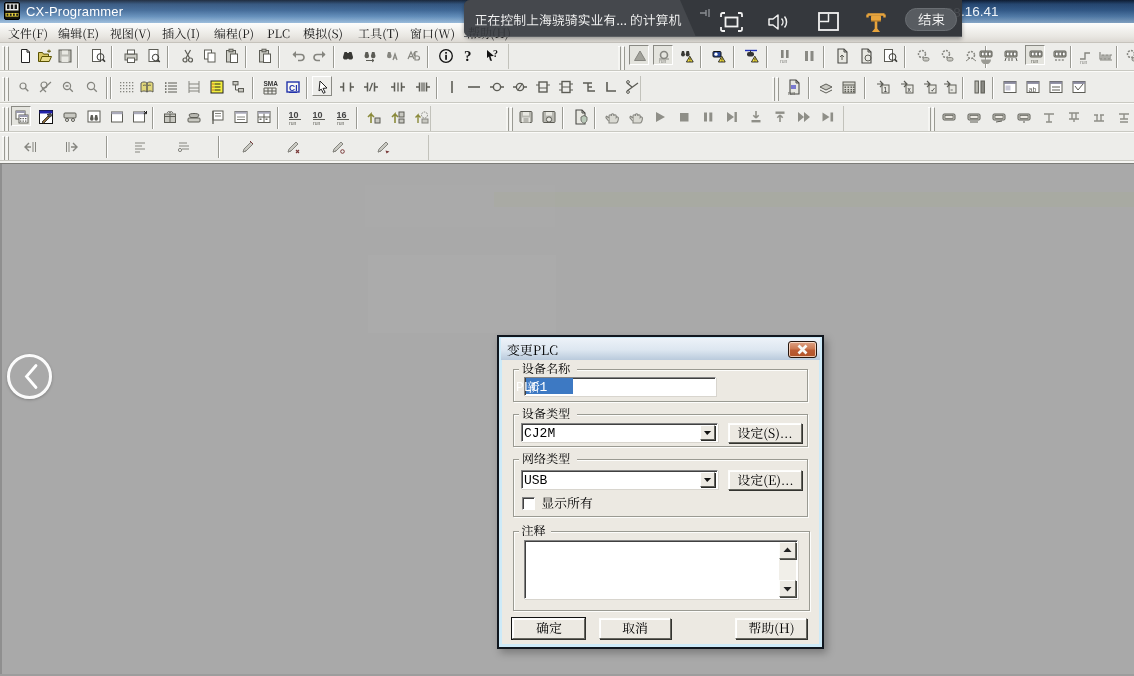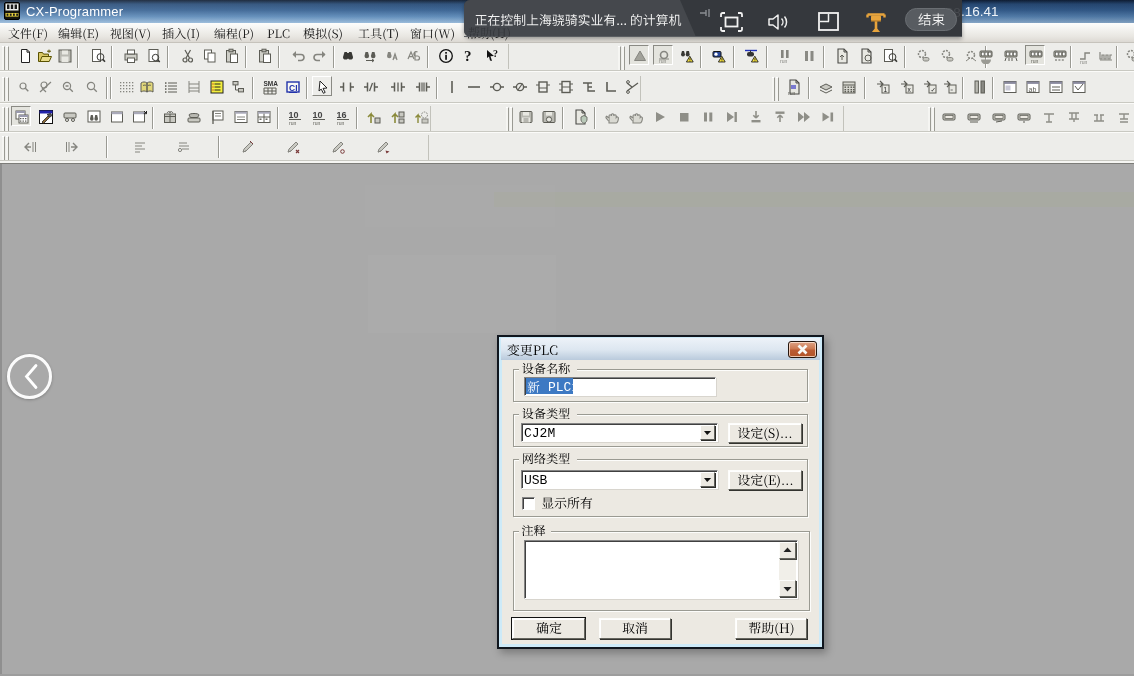--- a/index.html
+++ b/index.html
@@ -829,21 +829,21 @@
 <div style="position:absolute;left:513px;top:369px;width:295px;height:33px;border:1px solid #9a9a92;box-shadow:inset 1px 1px 0 #fdfdfb, 1px 1px 0 #fdfdfb"></div>
 <div style="position:absolute;left:519px;top:361px;width:58px;height:16px;background:#ece9e2"></div>
 <div style="position:absolute;left:521px;top:361px"><svg width="50" height="16" viewBox="0 -12.50 50.00 16.50">
         <path d="M1.4 -10.4 1.2 -10.3C1.9 -9.7 2.7 -8.8 2.9 -8C3.9 -7.5 4.4 -9.3 1.4 -10.4ZM2.9 -6.6C3.2 -6.7 3.3 -6.8 3.4 -6.9L2.6 -7.6L2.1 -7.1H0.5L0.6 -6.7H2.1V-1.2C2.1 -1 2.1 -0.9 1.7 -0.7L2.2 0.3C2.3 0.2 2.5 0.1 2.6 -0.1C3.6 -1.1 4.5 -2 5 -2.5L4.9 -2.6C4.2 -2.2 3.5 -1.7 2.9 -1.3ZM5.7 -9.8V-8.6C5.7 -7.5 5.4 -6.2 3.8 -5.1L3.9 -5C6.2 -5.9 6.4 -7.5 6.4 -8.6V-9.3H9V-6.4C9 -5.8 9.1 -5.6 9.8 -5.6H10.5C11.7 -5.6 12 -5.8 12 -6.1C12 -6.3 11.9 -6.4 11.7 -6.5L11.6 -6.5H11.5C11.5 -6.4 11.4 -6.4 11.3 -6.4C11.2 -6.4 11.2 -6.4 11.1 -6.4C11 -6.4 10.8 -6.4 10.6 -6.4H10C9.8 -6.4 9.8 -6.5 9.8 -6.6V-9.2C10 -9.2 10.2 -9.3 10.2 -9.3L9.3 -10.1L8.9 -9.7H6.6L5.7 -10.1ZM7.2 -1.3C6.1 -0.4 4.8 0.3 3.2 0.8L3.2 1C5.1 0.6 6.5 -0.1 7.7 -0.9C8.6 -0 9.9 0.5 11.4 0.9C11.5 0.5 11.8 0.3 12.2 0.2L12.2 0.1C10.7 -0.2 9.3 -0.7 8.3 -1.3C9.3 -2.2 10.1 -3.2 10.6 -4.5C10.9 -4.5 11 -4.5 11.1 -4.6L10.2 -5.5L9.7 -4.9H4.5L4.6 -4.6H5.3C5.7 -3.2 6.4 -2.1 7.2 -1.3ZM7.7 -1.7C6.8 -2.4 6.1 -3.4 5.6 -4.6H9.7C9.2 -3.5 8.6 -2.5 7.7 -1.7Z M18.1 -10.1 16.8 -10.5C16.1 -9 14.6 -7.1 13.3 -6L13.5 -5.8C14.4 -6.4 15.4 -7.2 16.2 -8.1C16.7 -7.4 17.4 -6.8 18.3 -6.3C16.7 -5.4 14.9 -4.8 12.9 -4.3L13 -4.1C13.7 -4.2 14.4 -4.3 15 -4.5V1H15.2C15.5 1 15.8 0.8 15.8 0.7V0.2H21.7V0.9H21.8C22.1 0.9 22.5 0.7 22.5 0.6V-3.7C22.8 -3.7 23 -3.8 23 -3.9L22.1 -4.7L21.6 -4.2H15.9L15.2 -4.5C16.6 -4.9 17.9 -5.3 19 -5.9C20.4 -5.1 22.2 -4.6 24 -4.3C24 -4.7 24.3 -5 24.7 -5L24.7 -5.2C23 -5.4 21.3 -5.8 19.7 -6.3C20.8 -7 21.7 -7.7 22.4 -8.5C22.8 -8.6 22.9 -8.6 23 -8.7L22.1 -9.6L21.4 -9.1H17C17.2 -9.4 17.4 -9.7 17.6 -10C17.9 -9.9 18 -10 18.1 -10.1ZM21.7 -3.8V-2.2H19.2V-3.8ZM21.7 -0.2H19.2V-1.8H21.7ZM15.8 -0.2V-1.8H18.4V-0.2ZM18.4 -3.8V-2.2H15.8V-3.8ZM16.4 -8.3 16.7 -8.7H21.3C20.7 -7.9 19.9 -7.3 18.9 -6.7C17.9 -7.1 17 -7.7 16.4 -8.3Z M31.5 -10.1 30.1 -10.5C29.2 -8.6 27.4 -6.3 25.7 -5L25.8 -4.9C26.9 -5.5 28 -6.4 28.9 -7.4C29.5 -6.8 30.1 -6 30.3 -5.3C31.1 -4.7 31.8 -6.4 29.1 -7.6C29.4 -7.9 29.7 -8.2 30 -8.5H34.1C32.5 -5.8 29.3 -3.5 25.5 -2.2L25.6 -2C26.8 -2.3 28 -2.7 29 -3.2V1H29.2C29.6 1 29.9 0.8 29.9 0.7V0H35.1V0.9H35.3C35.5 0.9 36 0.7 36 0.7V-3.2C36.2 -3.3 36.4 -3.4 36.5 -3.5L35.5 -4.3L35 -3.8H30.1C32.3 -5 34 -6.5 35.2 -8.3C35.5 -8.3 35.7 -8.4 35.8 -8.5L34.8 -9.4L34.2 -8.9H30.2C30.5 -9.2 30.8 -9.6 31 -9.9C31.3 -9.9 31.4 -9.9 31.5 -10.1ZM29.9 -3.4H35.1V-0.4H29.9Z M46.9 -6.9 45.7 -7V-0.3C45.7 -0.1 45.6 -0 45.4 -0C45.1 -0 43.8 -0.1 43.8 -0.1V0.1C44.4 0.2 44.7 0.2 44.9 0.4C45.1 0.5 45.1 0.7 45.2 1C46.4 0.9 46.5 0.5 46.5 -0.2V-6.6C46.8 -6.6 46.9 -6.7 46.9 -6.9ZM45.2 -5.3 43.9 -5.6C43.7 -3.7 43 -1.9 42.3 -0.6L42.5 -0.5C43.5 -1.6 44.2 -3.2 44.7 -5C45 -5.1 45.1 -5.2 45.2 -5.3ZM47.4 -5.5 47.2 -5.5C47.8 -4.2 48.5 -2.3 48.6 -0.9C49.5 0 50.1 -2.5 47.4 -5.5ZM45.5 -10.1 44.3 -10.5C43.9 -8.7 43.3 -6.8 42.6 -5.5L42.8 -5.4C43.3 -6 43.8 -6.9 44.2 -7.8H48.2C48.1 -7.2 47.8 -6.4 47.6 -5.9L47.8 -5.9C48.3 -6.3 48.9 -7.1 49.2 -7.6C49.4 -7.6 49.5 -7.7 49.6 -7.7L48.7 -8.7L48.1 -8.1H44.4C44.6 -8.7 44.9 -9.3 45.1 -9.9C45.3 -9.9 45.5 -10 45.5 -10.1ZM41.9 -7.4 41.4 -6.7H41V-9.1C41.5 -9.3 42 -9.4 42.4 -9.6C42.7 -9.5 42.9 -9.5 43 -9.6L42 -10.4C41.1 -9.9 39.4 -9.1 38 -8.8L38.1 -8.6C38.8 -8.6 39.5 -8.8 40.2 -9V-6.7H38L38.1 -6.3H40C39.5 -4.5 38.8 -2.7 37.8 -1.4L38 -1.2C38.9 -2.1 39.7 -3.2 40.2 -4.5V1H40.4C40.7 1 41 0.8 41 0.7V-5.2C41.4 -4.7 41.9 -4 42 -3.4C42.7 -2.8 43.4 -4.4 41 -5.5V-6.3H42.6C42.8 -6.3 42.9 -6.3 42.9 -6.5C42.5 -6.9 41.9 -7.4 41.9 -7.4Z" fill="#000"></path>
       </svg></div>
 <div style="position:absolute;left:524px;top:377px;width:192px;height:19px;background:#fff;border:1px solid #848484;border-bottom-color:#fff;border-right-color:#fff;box-shadow:inset 1px 1px 0 #404040, 1px 1px 0 #d8d5ce"></div>
 <div style="position:absolute;left:526px;top:378px;width:47px;height:16px;background:#3d79c3"></div>
 <div style="position:absolute;left:527px;top:379px"><svg width="13" height="17" viewBox="0 -13.00 13.00 17.16">
         <path d="M3.1 -3 1.9 -3.5C1.7 -2.5 1.2 -1 0.5 -0L0.6 0.1C1.5 -0.7 2.2 -1.9 2.6 -2.8C2.9 -2.7 3.1 -2.8 3.1 -3ZM2.8 -10.9 2.6 -10.9C3 -10.5 3.4 -9.8 3.6 -9.3C4.4 -8.7 5.1 -10.3 2.8 -10.9ZM1.8 -8.7 1.6 -8.6C1.9 -8 2.3 -7.2 2.3 -6.5C3 -5.8 3.8 -7.3 1.8 -8.7ZM4.5 -3.3 4.4 -3.2C4.8 -2.7 5.3 -1.8 5.3 -1C6 -0.3 6.9 -2.1 4.5 -3.3ZM5.8 -9.8 5.2 -9.1H0.8L0.9 -8.7H6.5C6.7 -8.7 6.8 -8.7 6.9 -8.9C6.4 -9.3 5.8 -9.8 5.8 -9.8ZM5.8 -5 5.2 -4.3H4.1V-5.8H6.7C6.9 -5.8 7 -5.9 7 -6C6.6 -6.4 6 -7 6 -7L5.4 -6.2H4.6C5 -6.8 5.4 -7.4 5.7 -8C5.9 -8 6.1 -8.1 6.1 -8.2L4.9 -8.6C4.7 -7.9 4.5 -6.9 4.2 -6.2H0.5L0.6 -5.8H3.2V-4.3H0.8L0.9 -3.9H3.2V-0.2C3.2 -0.1 3.2 0 3 0C2.8 0 1.8 -0.1 1.8 -0.1V0.1C2.3 0.2 2.5 0.3 2.7 0.4C2.8 0.5 2.9 0.8 2.9 1C3.9 0.9 4.1 0.4 4.1 -0.2V-3.9H6.4C6.6 -3.9 6.7 -3.9 6.8 -4.1C6.4 -4.5 5.8 -5 5.8 -5ZM11.5 -7.2 10.9 -6.4H8.1V-9.2C9.3 -9.4 10.8 -9.7 11.6 -10C11.9 -9.9 12.2 -9.9 12.3 -10L11.2 -10.9C10.6 -10.5 9.3 -9.9 8.2 -9.5L7.2 -9.9V-5.6C7.2 -3.2 6.9 -0.9 5.2 0.8L5.4 1C7.8 -0.7 8.1 -3.3 8.1 -5.6V-6H10V1H10.1C10.5 1 10.8 0.8 10.8 0.8V-6H12.3C12.5 -6 12.6 -6.1 12.6 -6.2C12.2 -6.6 11.5 -7.2 11.5 -7.2Z" fill="#fff"></path>
       </svg></div>
-<div style="position:absolute;left:548px;top:380px;color:#fff;font-family:'Liberation Mono',monospace;font-size:13px">PLC1</div>
+<div style="position:absolute;left:516px;top:380px;color:#fff;font-family:'Liberation Mono',monospace;font-size:13px">PLC1</div>
 <div style="position:absolute;left:513px;top:414px;width:295px;height:33px;border:1px solid #9a9a92;box-shadow:inset 1px 1px 0 #fdfdfb, 1px 1px 0 #fdfdfb"></div>
 <div style="position:absolute;left:519px;top:406px;width:58px;height:16px;background:#ece9e2"></div>
 <div style="position:absolute;left:521px;top:406px"><svg width="50" height="16" viewBox="0 -12.50 50.00 16.50">
         <path d="M1.4 -10.4 1.2 -10.3C1.9 -9.7 2.7 -8.8 2.9 -8C3.9 -7.5 4.4 -9.3 1.4 -10.4ZM2.9 -6.6C3.2 -6.7 3.3 -6.8 3.4 -6.9L2.6 -7.6L2.1 -7.1H0.5L0.6 -6.7H2.1V-1.2C2.1 -1 2.1 -0.9 1.7 -0.7L2.2 0.3C2.3 0.2 2.5 0.1 2.6 -0.1C3.6 -1.1 4.5 -2 5 -2.5L4.9 -2.6C4.2 -2.2 3.5 -1.7 2.9 -1.3ZM5.7 -9.8V-8.6C5.7 -7.5 5.4 -6.2 3.8 -5.1L3.9 -5C6.2 -5.9 6.4 -7.5 6.4 -8.6V-9.3H9V-6.4C9 -5.8 9.1 -5.6 9.8 -5.6H10.5C11.7 -5.6 12 -5.8 12 -6.1C12 -6.3 11.9 -6.4 11.7 -6.5L11.6 -6.5H11.5C11.5 -6.4 11.4 -6.4 11.3 -6.4C11.2 -6.4 11.2 -6.4 11.1 -6.4C11 -6.4 10.8 -6.4 10.6 -6.4H10C9.8 -6.4 9.8 -6.5 9.8 -6.6V-9.2C10 -9.2 10.2 -9.3 10.2 -9.3L9.3 -10.1L8.9 -9.7H6.6L5.7 -10.1ZM7.2 -1.3C6.1 -0.4 4.8 0.3 3.2 0.8L3.2 1C5.1 0.6 6.5 -0.1 7.7 -0.9C8.6 -0 9.9 0.5 11.4 0.9C11.5 0.5 11.8 0.3 12.2 0.2L12.2 0.1C10.7 -0.2 9.3 -0.7 8.3 -1.3C9.3 -2.2 10.1 -3.2 10.6 -4.5C10.9 -4.5 11 -4.5 11.1 -4.6L10.2 -5.5L9.7 -4.9H4.5L4.6 -4.6H5.3C5.7 -3.2 6.4 -2.1 7.2 -1.3ZM7.7 -1.7C6.8 -2.4 6.1 -3.4 5.6 -4.6H9.7C9.2 -3.5 8.6 -2.5 7.7 -1.7Z M18.1 -10.1 16.8 -10.5C16.1 -9 14.6 -7.1 13.3 -6L13.5 -5.8C14.4 -6.4 15.4 -7.2 16.2 -8.1C16.7 -7.4 17.4 -6.8 18.3 -6.3C16.7 -5.4 14.9 -4.8 12.9 -4.3L13 -4.1C13.7 -4.2 14.4 -4.3 15 -4.5V1H15.2C15.5 1 15.8 0.8 15.8 0.7V0.2H21.7V0.9H21.8C22.1 0.9 22.5 0.7 22.5 0.6V-3.7C22.8 -3.7 23 -3.8 23 -3.9L22.1 -4.7L21.6 -4.2H15.9L15.2 -4.5C16.6 -4.9 17.9 -5.3 19 -5.9C20.4 -5.1 22.2 -4.6 24 -4.3C24 -4.7 24.3 -5 24.7 -5L24.7 -5.2C23 -5.4 21.3 -5.8 19.7 -6.3C20.8 -7 21.7 -7.7 22.4 -8.5C22.8 -8.6 22.9 -8.6 23 -8.7L22.1 -9.6L21.4 -9.1H17C17.2 -9.4 17.4 -9.7 17.6 -10C17.9 -9.9 18 -10 18.1 -10.1ZM21.7 -3.8V-2.2H19.2V-3.8ZM21.7 -0.2H19.2V-1.8H21.7ZM15.8 -0.2V-1.8H18.4V-0.2ZM18.4 -3.8V-2.2H15.8V-3.8ZM16.4 -8.3 16.7 -8.7H21.3C20.7 -7.9 19.9 -7.3 18.9 -6.7C17.9 -7.1 17 -7.7 16.4 -8.3Z M27.5 -10 27.3 -9.9C27.9 -9.4 28.7 -8.6 28.9 -8C29.8 -7.5 30.3 -9.2 27.5 -10ZM35.7 -8.4 35.1 -7.7H32.7C33.4 -8.2 34.3 -9 34.8 -9.5C35 -9.4 35.2 -9.5 35.3 -9.6L34.2 -10.2C33.7 -9.4 32.9 -8.4 32.3 -7.7H31.6V-10C31.9 -10.1 32 -10.2 32 -10.4L30.8 -10.5V-7.7H25.7L25.8 -7.3H30C28.9 -6.1 27.4 -4.9 25.6 -4.2L25.7 -3.9C27.8 -4.6 29.6 -5.7 30.8 -7V-4.5H31C31.3 -4.5 31.6 -4.6 31.6 -4.7V-6.8C32.9 -6.2 34.6 -5.1 35.4 -4.4C36.5 -4 36.5 -6 31.6 -7V-7.3H36.4C36.6 -7.3 36.7 -7.4 36.8 -7.5C36.3 -7.9 35.7 -8.4 35.7 -8.4ZM35.9 -3.7 35.3 -3H31.4C31.4 -3.2 31.4 -3.5 31.4 -3.8C31.7 -3.8 31.9 -3.9 31.9 -4.1L30.6 -4.2C30.6 -3.8 30.6 -3.4 30.5 -3H25.5L25.6 -2.6H30.4C30 -1.2 28.9 -0.1 25.5 0.7L25.6 1C29.8 0.2 30.9 -1 31.3 -2.6H31.4C32.3 -0.6 33.9 0.5 36.4 1C36.5 0.6 36.7 0.3 37.1 0.3L37.1 0.1C34.6 -0.2 32.7 -1 31.7 -2.6H36.6C36.8 -2.6 36.9 -2.7 37 -2.8C36.5 -3.2 35.9 -3.7 35.9 -3.7Z M45.3 -9.8V-5.2H45.5C45.8 -5.2 46.1 -5.3 46.1 -5.4V-9.4C46.4 -9.4 46.5 -9.5 46.5 -9.7ZM48 -10.4V-4.7C48 -4.5 48 -4.5 47.8 -4.5C47.6 -4.5 46.6 -4.6 46.6 -4.6V-4.4C47 -4.3 47.3 -4.2 47.4 -4.1C47.6 -3.9 47.6 -3.7 47.7 -3.5C48.7 -3.6 48.8 -4 48.8 -4.7V-10C49.1 -10 49.2 -10.1 49.3 -10.3ZM42.1 -9.3V-7.2H40.6L40.6 -7.8V-9.3ZM38.1 -7.2 38.2 -6.8H39.8C39.6 -5.7 39.2 -4.6 38 -3.6L38.1 -3.5C39.9 -4.4 40.4 -5.6 40.5 -6.8H42.1V-3.7H42.3C42.7 -3.7 42.9 -3.8 42.9 -3.9V-6.8H44.6C44.7 -6.8 44.9 -6.9 44.9 -7C44.5 -7.4 43.9 -7.9 43.9 -7.9L43.3 -7.2H42.9V-9.3H44.4C44.5 -9.3 44.6 -9.3 44.7 -9.5C44.3 -9.8 43.7 -10.3 43.7 -10.3L43.1 -9.6H38.4L38.5 -9.3H39.8V-7.8L39.8 -7.2ZM38 0.3 38.2 0.7H49.1C49.3 0.7 49.4 0.6 49.5 0.5C49 0.1 48.3 -0.5 48.3 -0.5L47.7 0.3H44.1V-2H48C48.2 -2 48.4 -2.1 48.4 -2.2C48 -2.6 47.3 -3.1 47.3 -3.1L46.7 -2.4H44.1V-3.6C44.5 -3.6 44.6 -3.8 44.6 -3.9L43.3 -4V-2.4H39.3L39.4 -2H43.3V0.3Z" fill="#000"></path>
       </svg></div>
 <div style="position:absolute;left:521px;top:423px;width:197px;height:19px;background:#fff;border:1px solid #848484;border-bottom-color:#fff;border-right-color:#fff;box-shadow:inset 1px 1px 0 #404040, 1px 1px 0 #d8d5ce"></div>
 <div style="position:absolute;left:524px;top:426px;font-family:'Liberation Mono',monospace;font-size:13px;color:#000">CJ2M</div>
 <div style="position:absolute;left:700px;top:425px;width:15px;height:15px;background:#ece9e2;border:1px solid #fff;border-bottom-color:#5f5f5a;border-right-color:#5f5f5a;box-shadow:1px 1px 0 #2b2b28"></div>
 <svg style="position:absolute;left:700px;top:425px" width="15" height="15" viewBox="0 0 15 15">
       <path d="M4 6l3.2 4L11.2 6z" fill="#111"></path>

